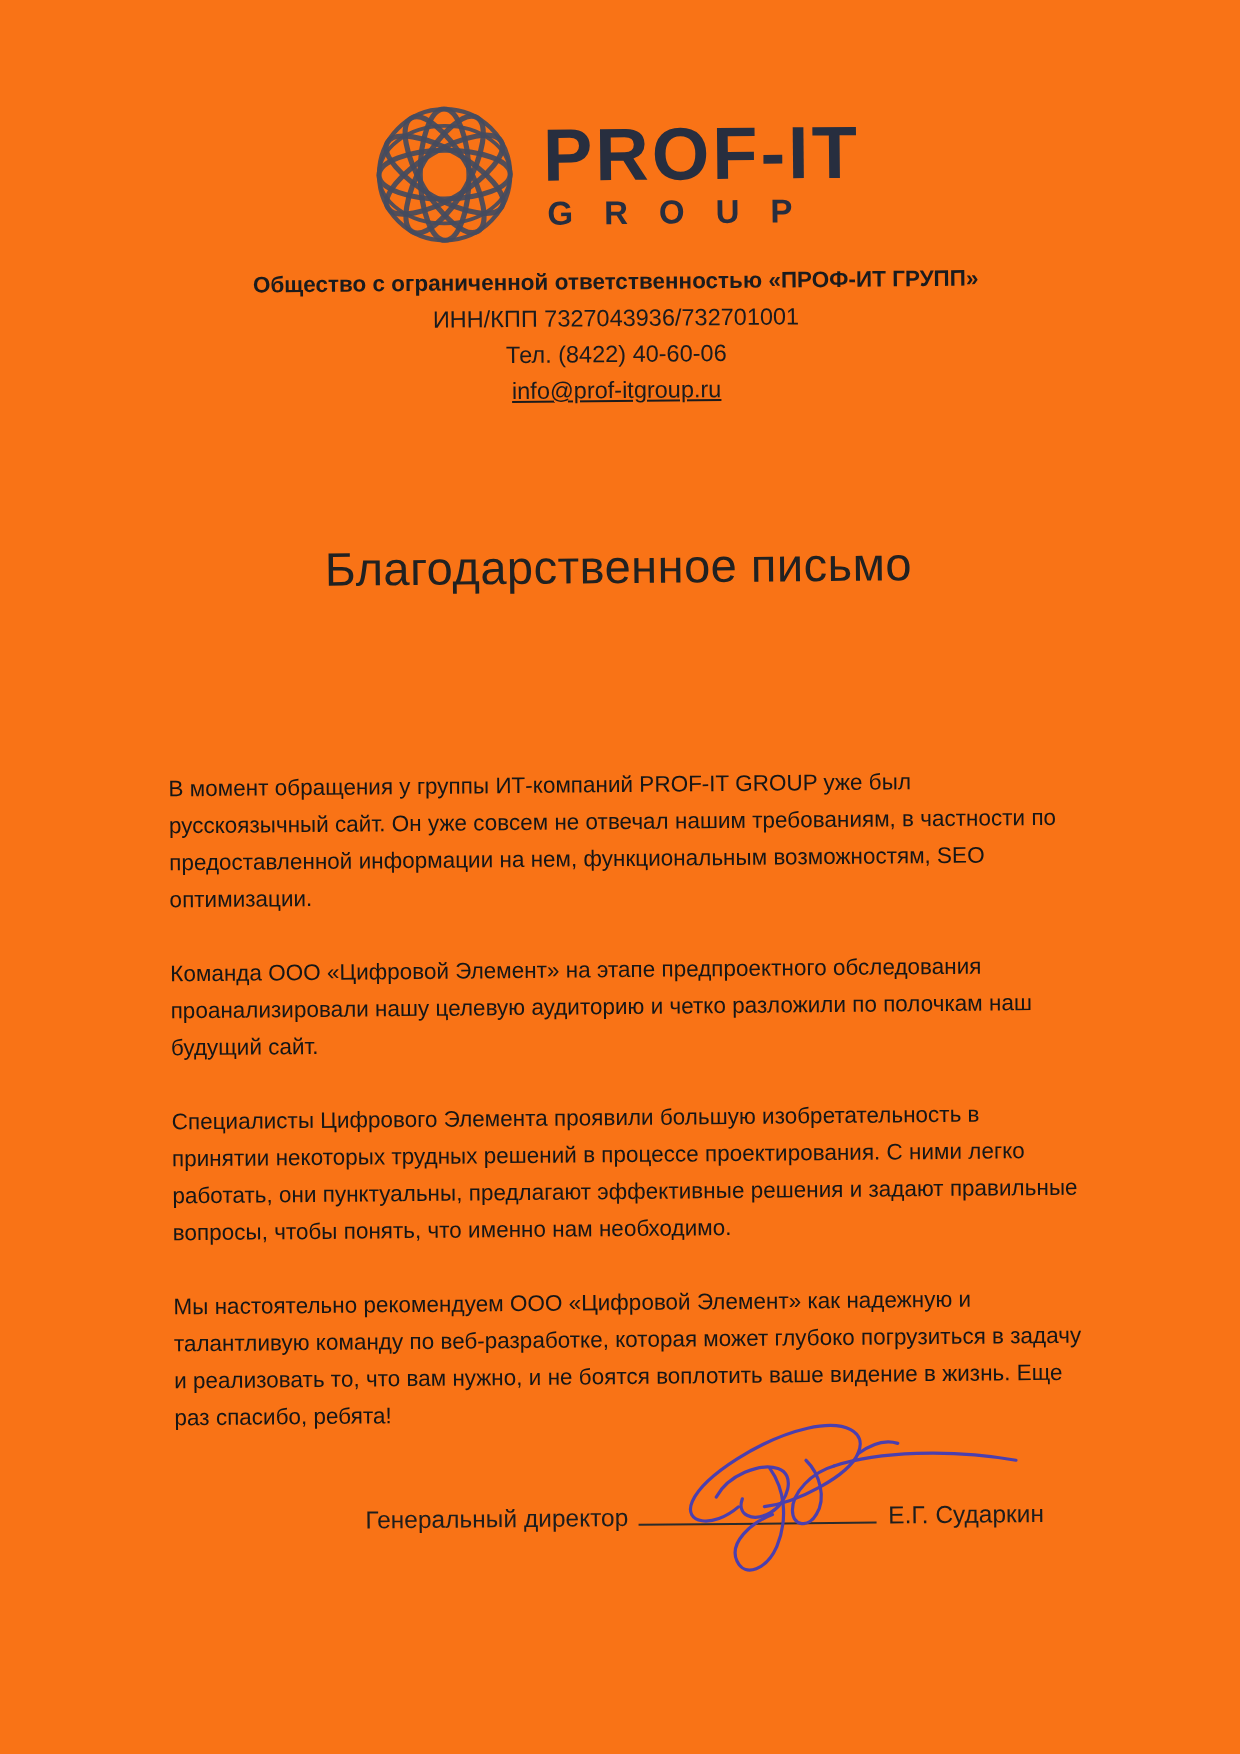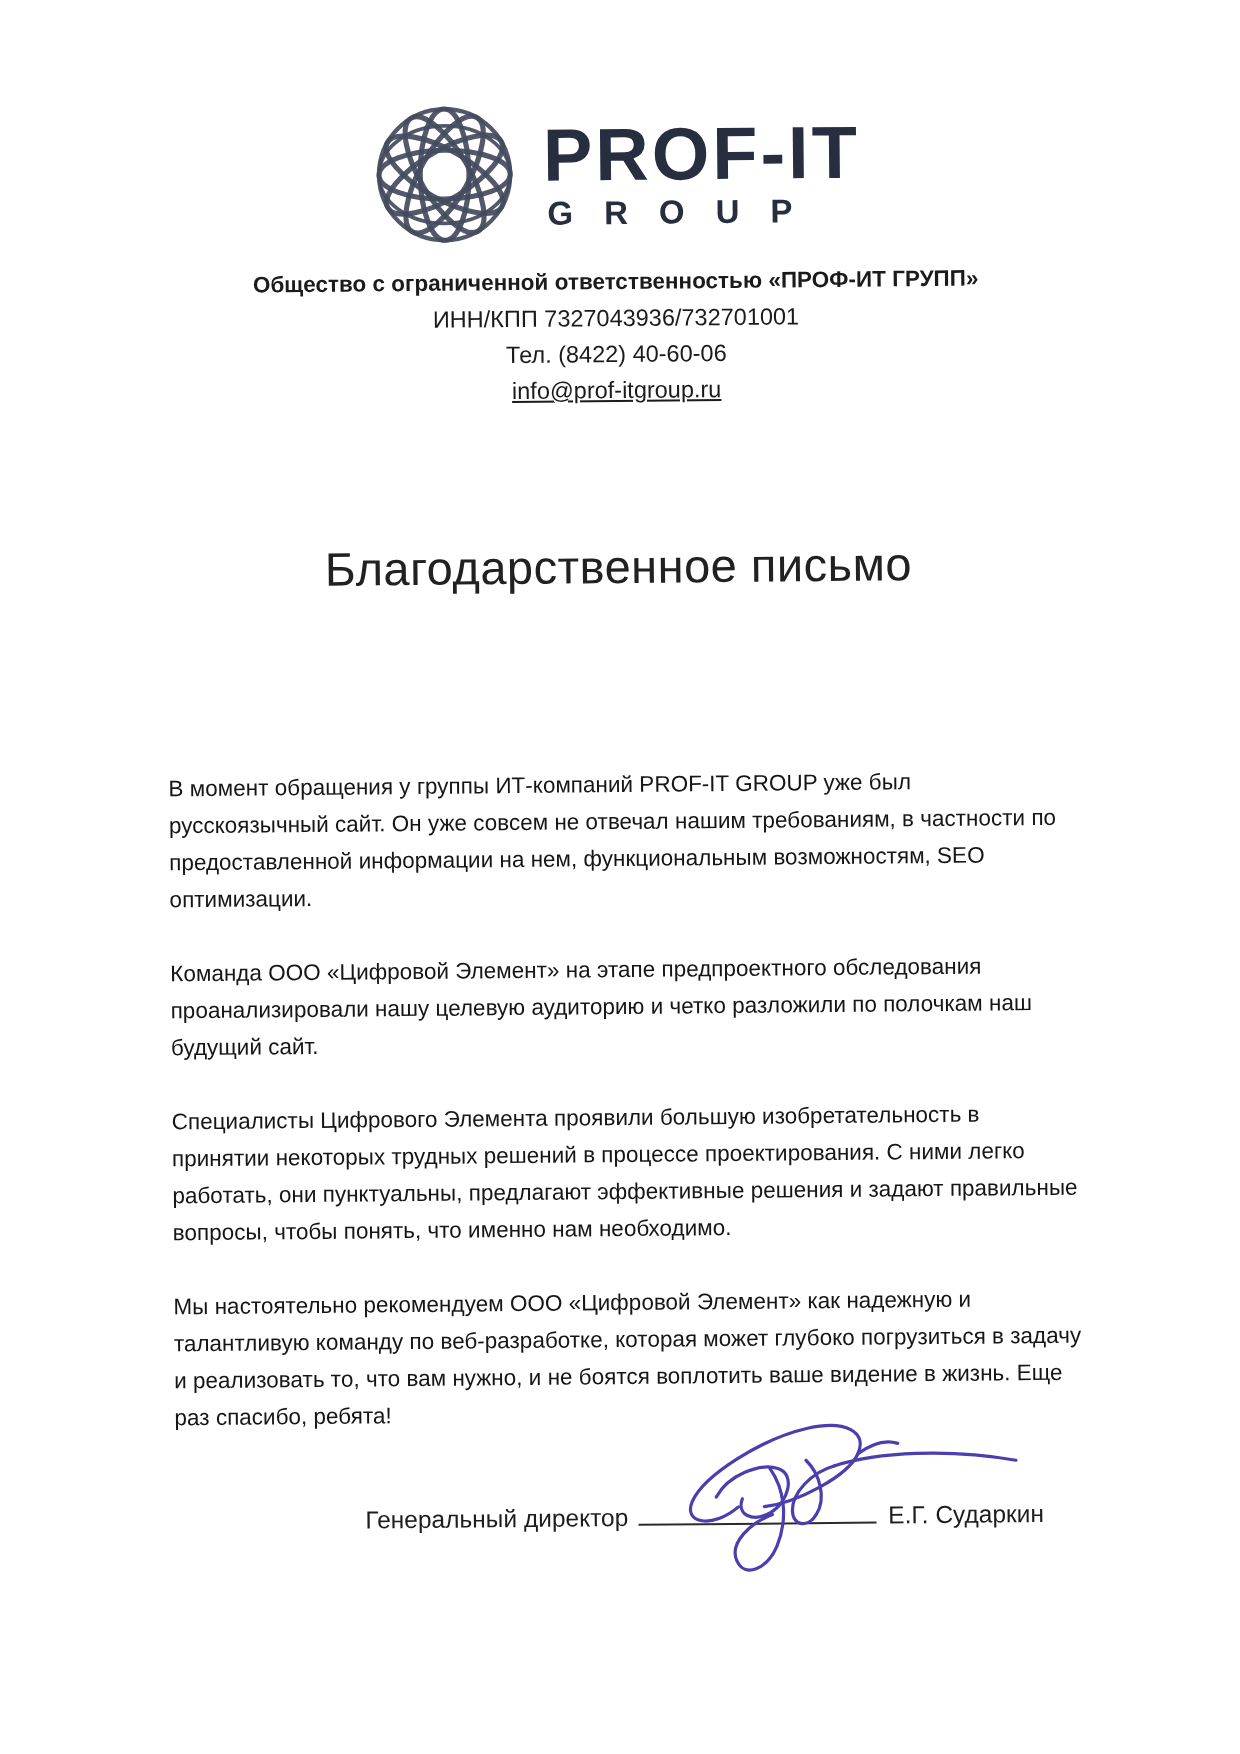--- a/index.html
+++ b/index.html
@@ -1,21 +1,21 @@
 <!DOCTYPE html>
 <html><head>
 <meta charset="utf-8">
 <style>
   html, body { margin: 0; padding: 0; background: #e9e9e9; }
   .page {
     position: relative;
     width: 1240px;
     height: 1754px;
     margin: 0 auto;
-    background: #ffffff;
+    background: #f97316;
     overflow: hidden;
     font-family: "Liberation Sans", sans-serif;
     color: #191919;
   }
   .scan-tilt {
     position: absolute;
     inset: 0;
     transform: rotate(-0.55deg);
     transform-origin: 50% 42%;
   }

